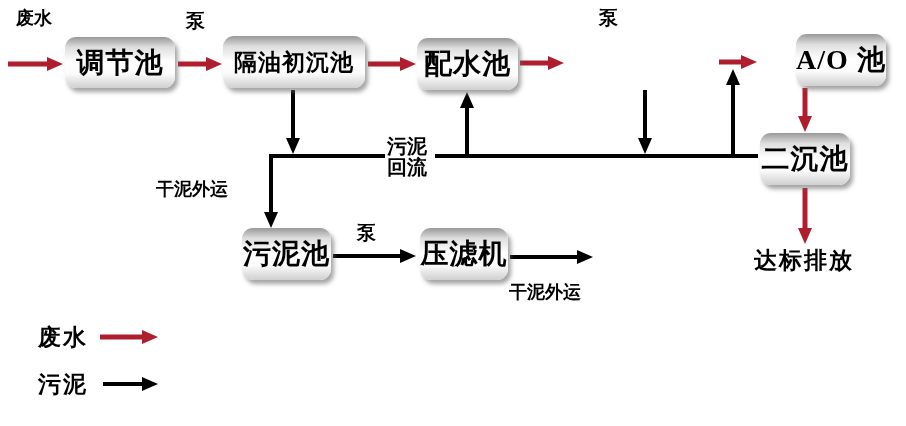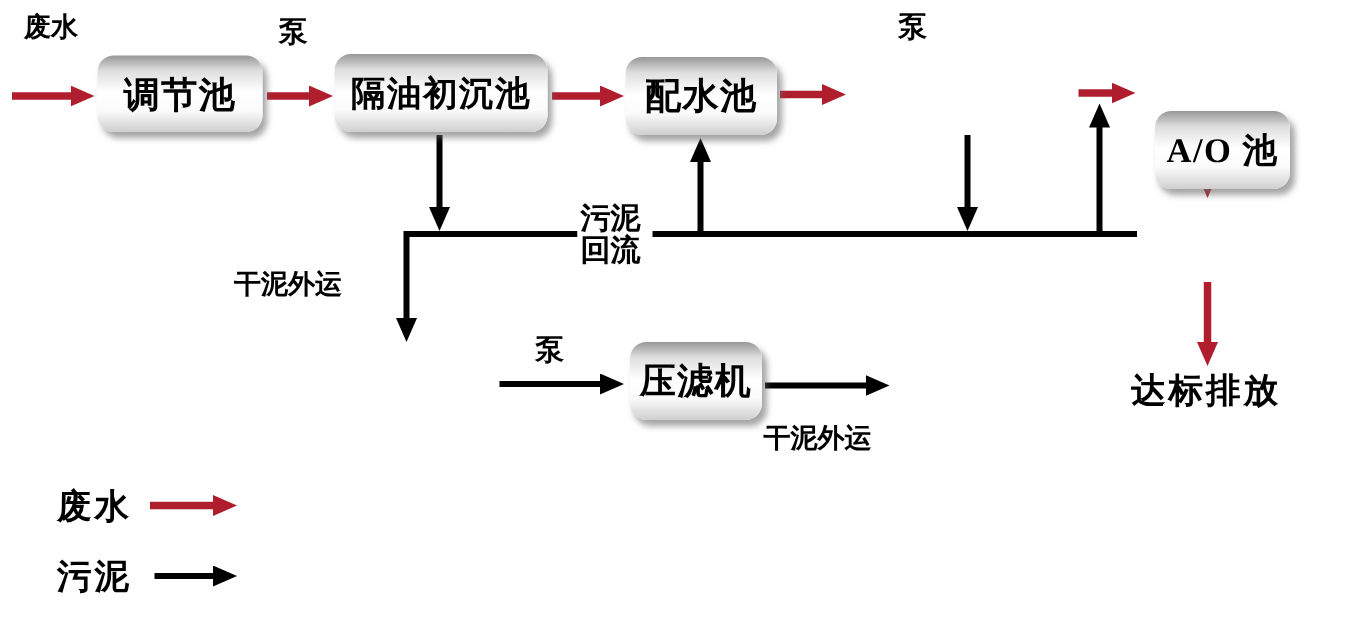--- a/index.html
+++ b/index.html
@@ -8,21 +8,21 @@
     font-family:"Liberation Serif","DejaVu Serif",serif;
   }
   #connectors{position:absolute;left:0;top:0;width:906px;height:426px;}
   .red-line{stroke:#b01e2e;stroke-width:5;fill:none;}
   .black-line{stroke:#000000;stroke-width:4;fill:none;}
   .box{
     position:absolute;display:flex;align-items:center;justify-content:center;
     border-radius:11px;
     background:linear-gradient(180deg,#989898 0%,#dedede 20%,#ffffff 48%,#fbfbfb 72%,#cfcfcf 100%);
     box-shadow:3px 4px 4px rgba(105,105,105,0.6);
-    font-weight:bold;font-size:24px;color:#000;letter-spacing:1px;white-space:nowrap;
+    font-weight:bold;font-size:28px;color:#000;letter-spacing:1px;white-space:nowrap;
   }
   .lbl{position:absolute;font-weight:bold;color:#000;white-space:nowrap;}
   .lbl-sm{font-size:18px;}
   .lbl-pump{font-size:19px;}
   .lbl-return{font-size:20px;line-height:21px;text-align:center;background:#fff;padding:0 2px;}
   .lbl-big{font-size:23px;letter-spacing:2px;}
   .legend-label{position:absolute;font-weight:bold;font-size:23px;letter-spacing:2px;color:#000;}
 </style>
 </head>
 <body>
@@ -57,21 +57,23 @@
     <line class="black-line" x1="333" y1="256" x2="401" y2="256" marker-end="url(#arrow-black)"></line>
     <line class="black-line" x1="510" y1="257" x2="578" y2="257" marker-end="url(#arrow-black)"></line>
 
     <line class="red-line" x1="100" y1="337" x2="143" y2="337" marker-end="url(#arrow-red)"></line>
     <line class="black-line" x1="103" y1="384" x2="143" y2="384" marker-end="url(#arrow-black)"></line>
   </svg>
 
   <div class="box" style="left:65px;top:37px;width:110px;height:51px;">调节池</div>
   <div class="box" style="left:417px;top:38px;width:101px;height:52px;">配水池</div>
   <div class="box" style="left:223px;top:36px;width:142px;height:52px;font-size:23px;">隔油初沉池</div>
-  <div class="box" style="left:770px;top:34px;width:90px;height:52px;font-size:23px;margin-top:40px;">A/O 池</div>
+  <div class="box" style="left:796px;top:34px;width:90px;height:52px;font-size:28px;">A/O 池</div>
+  <div class="box" style="left:760px;top:133px;width:90px;height:52px;">二沉池</div>
+  <div class="box" style="left:242px;top:228px;width:89px;height:52px;">污泥池</div>
   <div class="box" style="left:420px;top:228px;width:88px;height:52px;text-align:right;">压滤机</div>
 
   <div class="lbl lbl-sm" style="left:16px;top:6px;">废水</div>
   <div class="lbl lbl-pump" style="left:186px;top:8px;">泵</div>
   <div class="lbl lbl-pump" style="left:599px;top:5px;">泵</div>
   <div class="lbl lbl-return" style="left:385px;top:136px;">
     <span style="display:block;">污泥</span>
     <span style="display:block;">回流</span>
   </div>
   <div class="lbl lbl-sm" style="left:156px;top:177px;">干泥外运</div>

